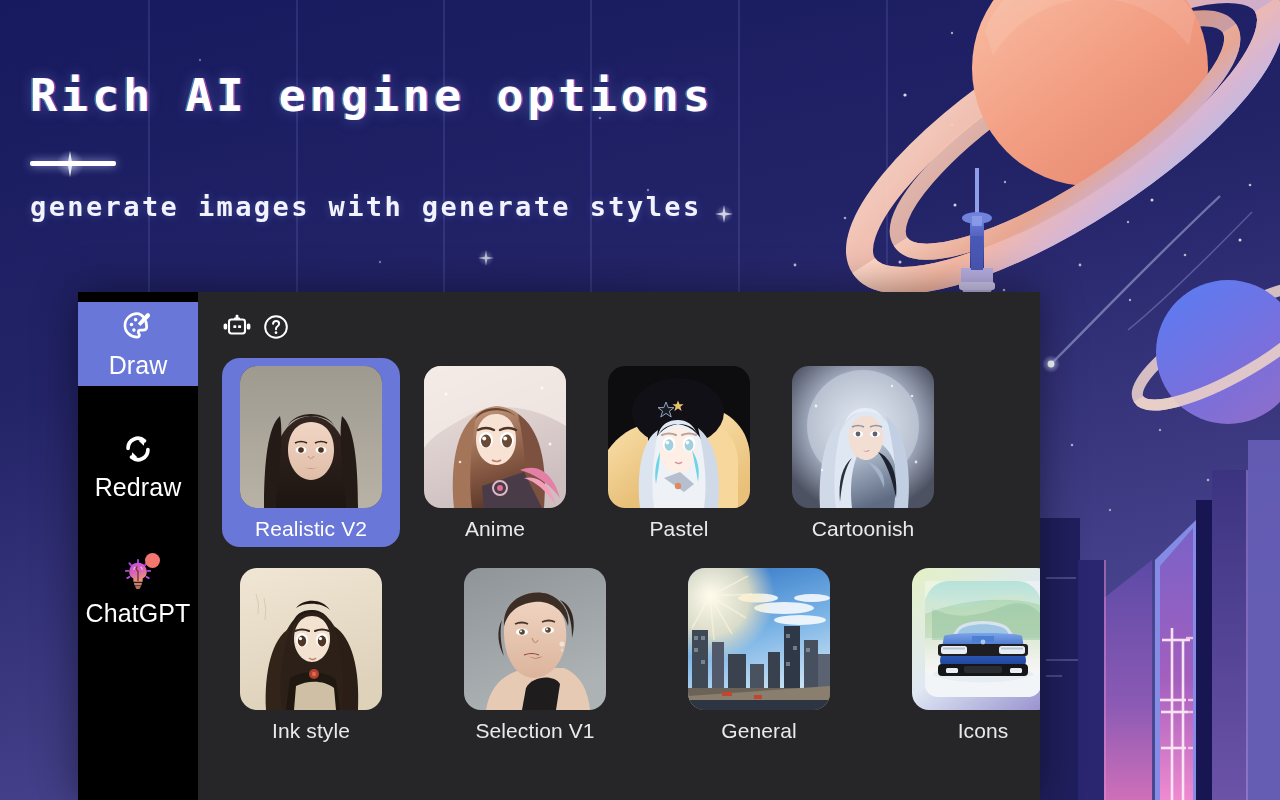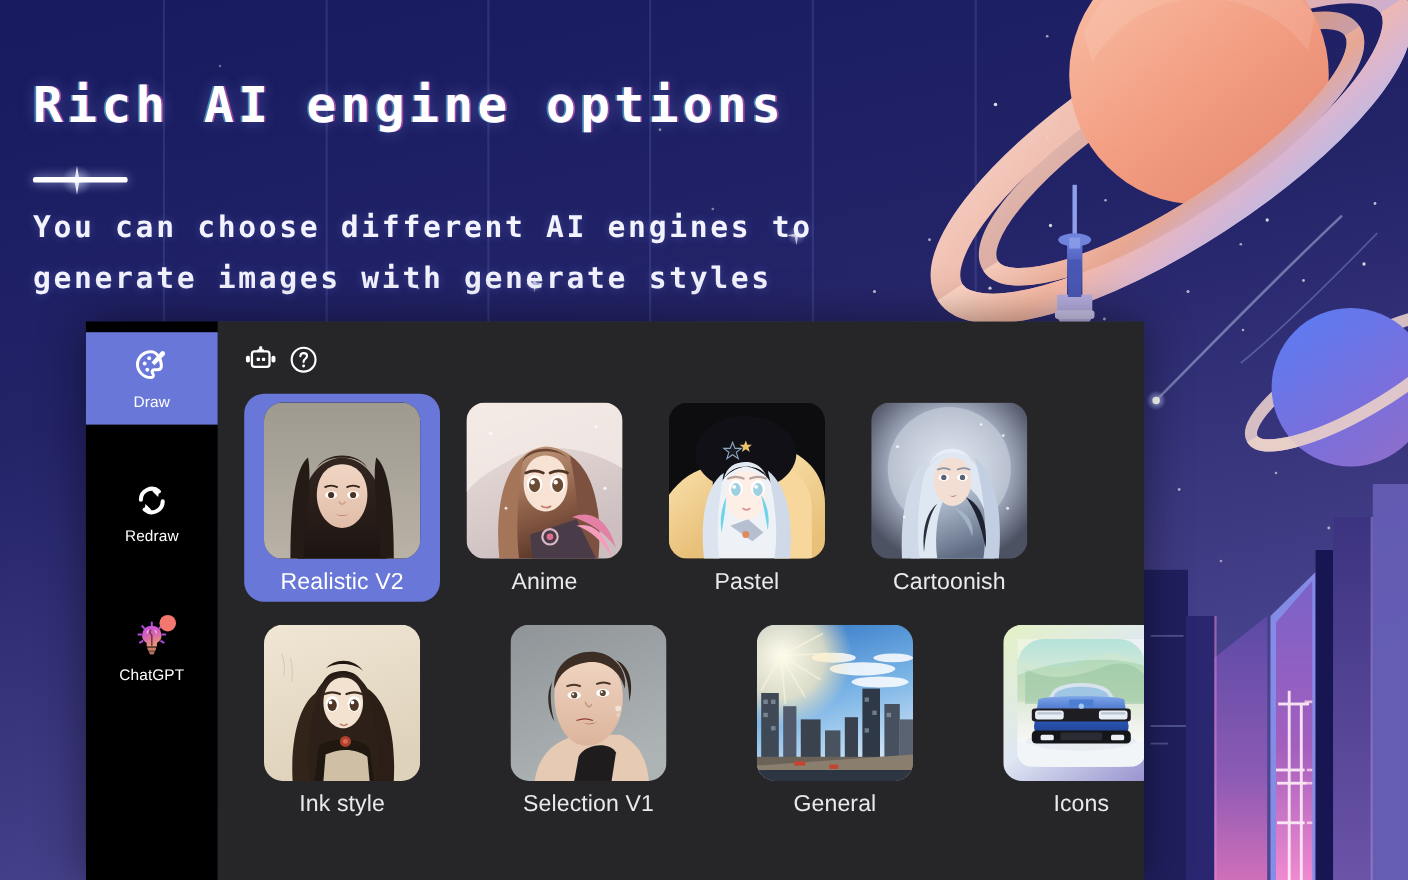--- a/index.html
+++ b/index.html
@@ -59,21 +59,21 @@
     padding-top:10px; display:flex; flex-direction:column; align-items:stretch;
   }
   .side-item {
     height:84px; display:flex; flex-direction:column;
     align-items:center; justify-content:center; gap:6px;
     cursor:pointer; user-select:none;
   }
   .side-item.active { background:#6877d8; }
   .side-item .si-icon { width:34px; height:34px; display:block; }
   .si-label {
-    color:#ffffff; font-size:14px; letter-spacing:.1px;
+    color:#ffffff; font-size:25px; letter-spacing:.1px;
     font-family:"Liberation Sans", sans-serif;
   }
   .side-gap1 { height:38px; }
   .side-gap2 { height:42px; }
   .si-icon-wrap { position:relative; width:40px; height:36px; display:flex; align-items:center; justify-content:center;}
   .badge-dot {
     position:absolute; right:-2px; top:-4px; width:15px; height:15px;
     border-radius:50%; background:#f2776f;
   }
 
@@ -321,21 +321,20 @@
       </g>
     </g>
   </svg>
 </div>
 
 <div class="headline-wrap">
   <div class="headline">Rich AI engine options</div>
 </div>
 <div class="rule"></div>
 <div class="sub-wrap">
-  <div class="subline">You can choose different AI engines to</div>
   <div class="subline">generate images with generate styles</div>
 </div>
 
 <div id="panel">
 
   <nav id="sidebar">
 
     <div class="side-item active">
       <div class="si-icon-wrap">
         <svg class="si-icon" viewBox="0 0 24 24">

